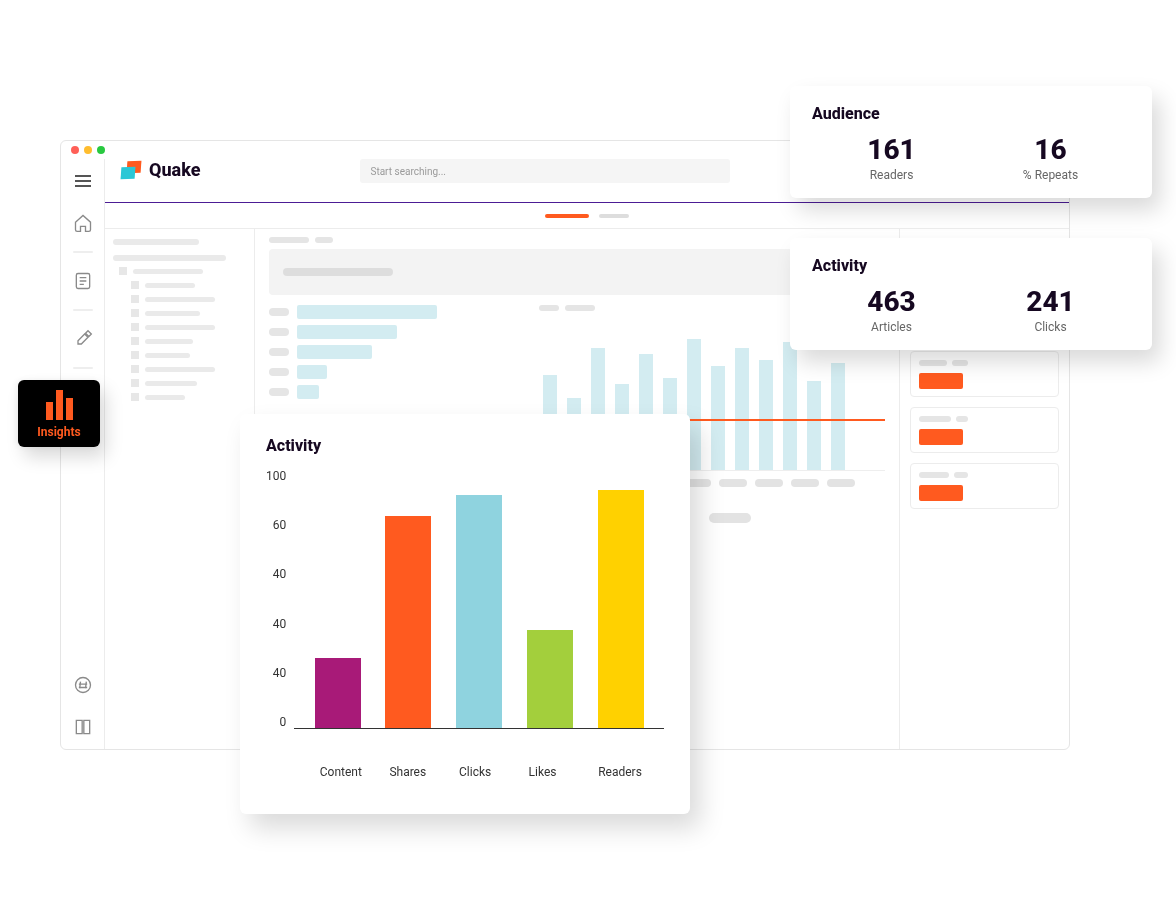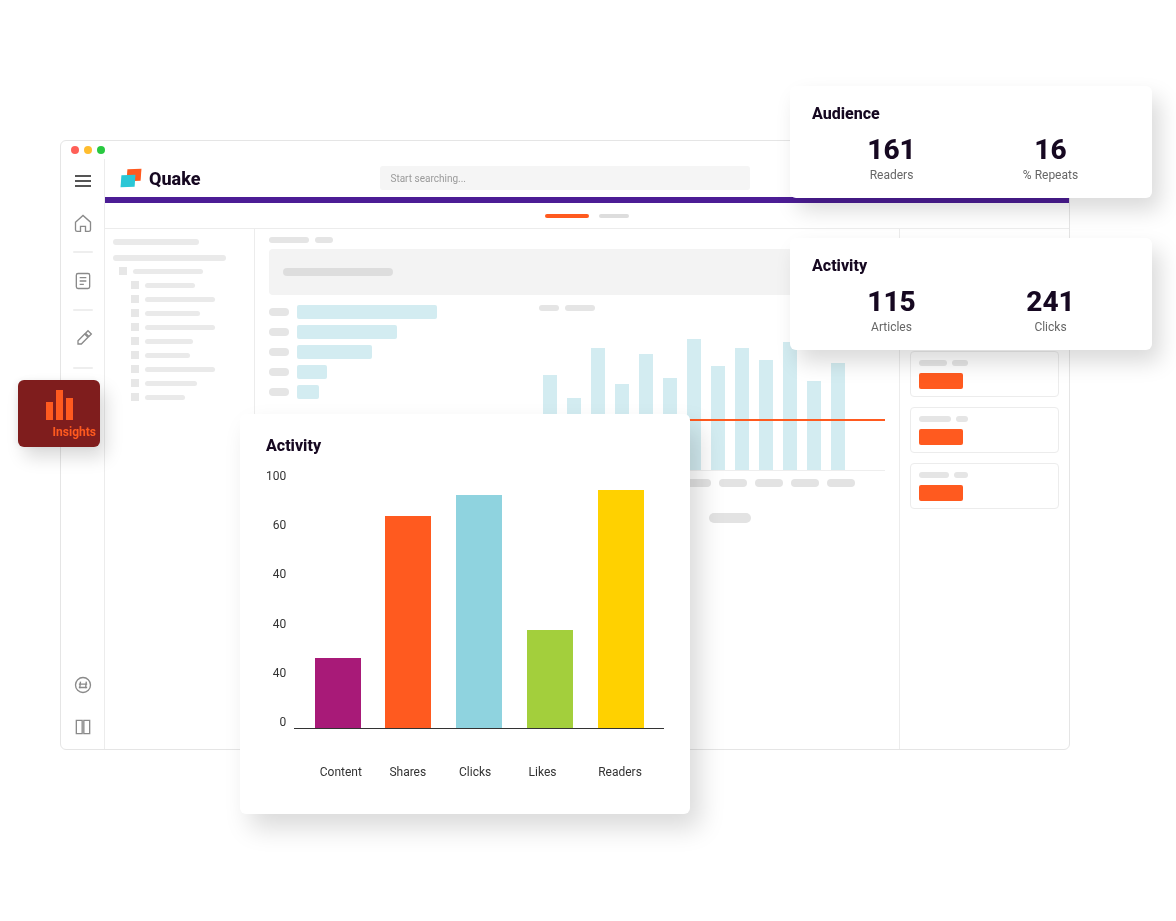--- a/index.html
+++ b/index.html
@@ -55,24 +55,23 @@
   color:#8a8a8a;
 }
 .sb-icon svg { width: 20px; height: 20px; }
 .sb-sep { width: 20px; height: 2px; background: #eee; border-radius:1px; }
 
 
 .content { flex: 1; display: flex; flex-direction: column; }
 .topbar {
   height: 44px;
   display: flex;
-  align-items: center;
+  align-items: flex-start;
   padding: 0 16px;
-  border-bottom: 6px solid #4c1d95;
-  gap: 20px;
+  border-bottom: 1px solid #4c1d95;
 }
 .logo { display:flex; align-items:center; gap:6px; }
 .logo-mark { position:relative; width:22px; height:18px; }
 .logo-mark .r1 { position:absolute; left:6px; top:0; width:14px; height:12px; background:#ff5a1f; transform:skewX(-6deg) rotate(-2deg); }
 .logo-mark .r2 { position:absolute; left:0; top:6px; width:14px; height:12px; background:#2bc7d6; transform:skewX(-6deg) rotate(-2deg); }
 .logo-text { font-weight:800; font-size:18px; color:#160821; }
 .search {
   flex: 0 0 370px;
   margin-left: 160px;
   height: 24px;
@@ -126,25 +125,25 @@
 .r-head { display:flex; gap:5px; margin-bottom:6px;}
 .r-head .hp { height:6px; background:#e5e5e5; border-radius:3px;}
 .r-body { height:18px; display:flex; align-items:center;}
 .r-body .ob { width:44px; height:16px; background:#ff5a1f; border-radius:2px;}
 
 
 .insights-pop {
   position:absolute;
   left: 18px; top: 380px;
   width: 82px;
-  background:#7f1d1d;
+  background:#000000;
   border-radius:6px;
   box-shadow: 6px 10px 18px rgba(0,0,0,0.15), -2px 0 6px rgba(0,0,0,0.05);
   padding: 10px 4px 8px;
-  text-align:right;
+  text-align:center;
 }
 .insights-pop .bars { display:flex; align-items:flex-end; justify-content:center; gap:3px; height:30px;}
 .insights-pop .b { width:7px; background:#ff5a1f; }
 .insights-pop .lbl { color:#ff5a1f; font-size:12px; font-weight:700; margin-top:5px;}
 
 
 .stat-card {
   position:absolute;
   right:24px;
   width: 362px;
@@ -447,21 +446,21 @@
       <div class="stat-val">16</div>
       <div class="stat-lbl">% Repeats</div>
     </div>
   </div>
 </div>
 
 <div class="stat-card activity">
   <div class="stat-title">Activity</div>
   <div class="stat-row">
     <div class="stat-cell">
-      <div class="stat-val">115</div>
+      <div class="stat-val">463</div>
       <div class="stat-lbl">Articles</div>
     </div>
     <div class="stat-cell">
       <div class="stat-val">241</div>
       <div class="stat-lbl">Clicks</div>
     </div>
   </div>
 </div>
 
 <div class="activity-chart">

